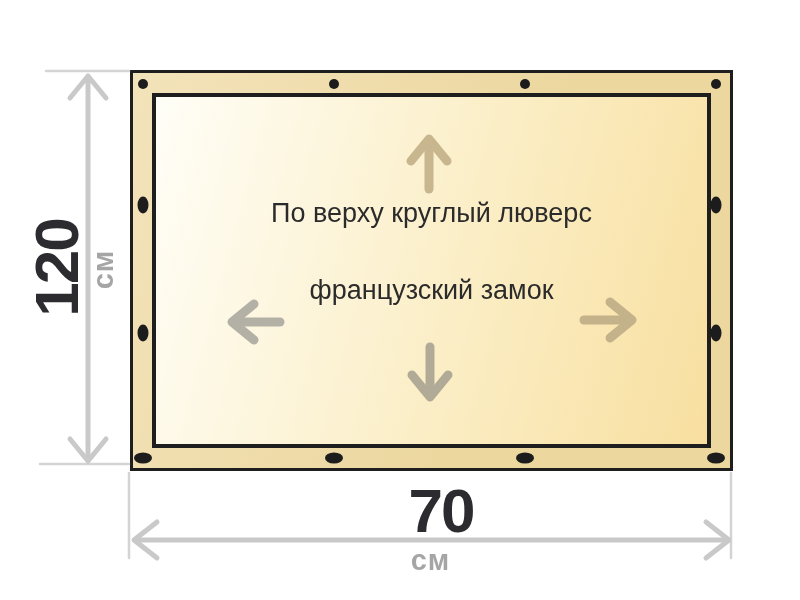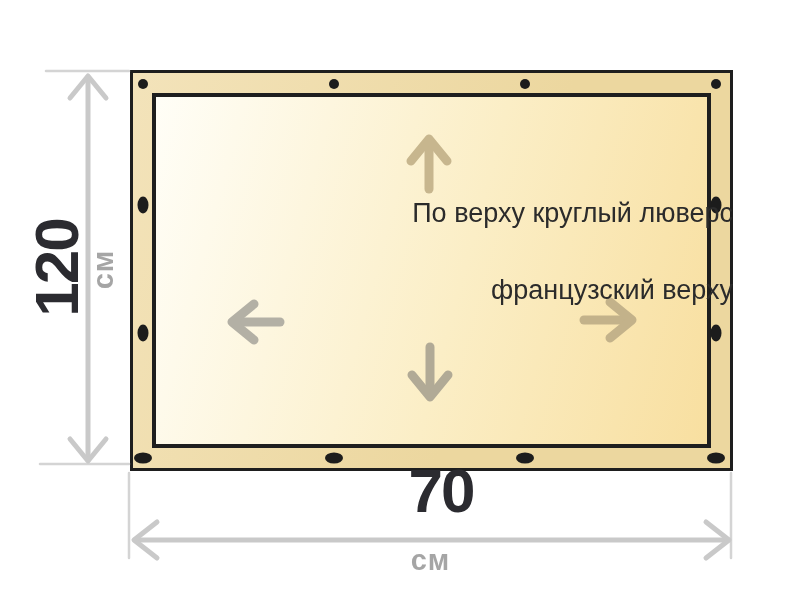--- a/index.html
+++ b/index.html
@@ -15,35 +15,35 @@
   }
   .inner-panel{
     position:absolute;left:19px;top:20px;right:19px;bottom:20px;
     box-sizing:border-box;border:4px solid var(--outline);
     background:linear-gradient(105deg,var(--panel-light) 0%,var(--panel-mid) 55%,var(--panel-dark) 100%);
   }
   
   .overlay{position:absolute;left:0;top:0;width:800px;height:600px;pointer-events:none;}
   
   .note{
-    position:absolute;left:130px;width:603px;text-align:right;
+    position:absolute;left:130px;width:603px;text-align:center;
     color:var(--note-text);font-size:27px;font-weight:400;
   }
   .note-top{top:197px;line-height:32px;}
   .note-mid{top:274px;line-height:32px;}
   
   .dim-value{
     position:absolute;text-align:center;color:var(--value-text);
     font-size:62px;font-weight:700;letter-spacing:-2px;line-height:62px;
   }
   .dim-unit{
     position:absolute;text-align:center;color:var(--unit-text);
     font-size:29px;font-weight:700;line-height:29px;letter-spacing:1px;
   }
-  .width-value{left:130px;width:622px;top:460px;}
+  .width-value{left:130px;width:622px;top:480px;}
   .width-unit{left:130px;width:601px;top:546px;}
   .height-value{left:-63px;top:237px;width:240px;height:62px;transform:rotate(-90deg);}
   .height-unit{left:43px;top:255px;width:120px;height:29px;transform:rotate(-90deg);}
 </style>
 </head>
 <body>
 
 <div class="stage">
 
   <div class="banner">
@@ -104,20 +104,20 @@
       <path d="M129 473 L129 558" stroke="var(--ext-line)" stroke-width="2.5"></path>
       <path d="M731 473 L731 558" stroke="var(--ext-line)" stroke-width="2.5"></path>
       <path d="M135 540 L728 540" stroke-width="5"></path>
       <path d="M157 522 L134 540 L157 558" stroke-width="5"></path>
       <path d="M706 522 L729 540 L706 558" stroke-width="5"></path>
     </g>
   </svg>
 
   <div class="note note-top">По верху круглый люверс</div>
   <div class="note note-mid">
-    <div>французский верху</div>
+    <div>французский замок</div>
   </div>
 
   <div class="dim-value height-value">120</div>
   <div class="dim-unit height-unit">см</div>
   <div class="dim-value width-value">70</div>
   <div class="dim-unit width-unit">см</div>
 </div>
 
 </body></html>

